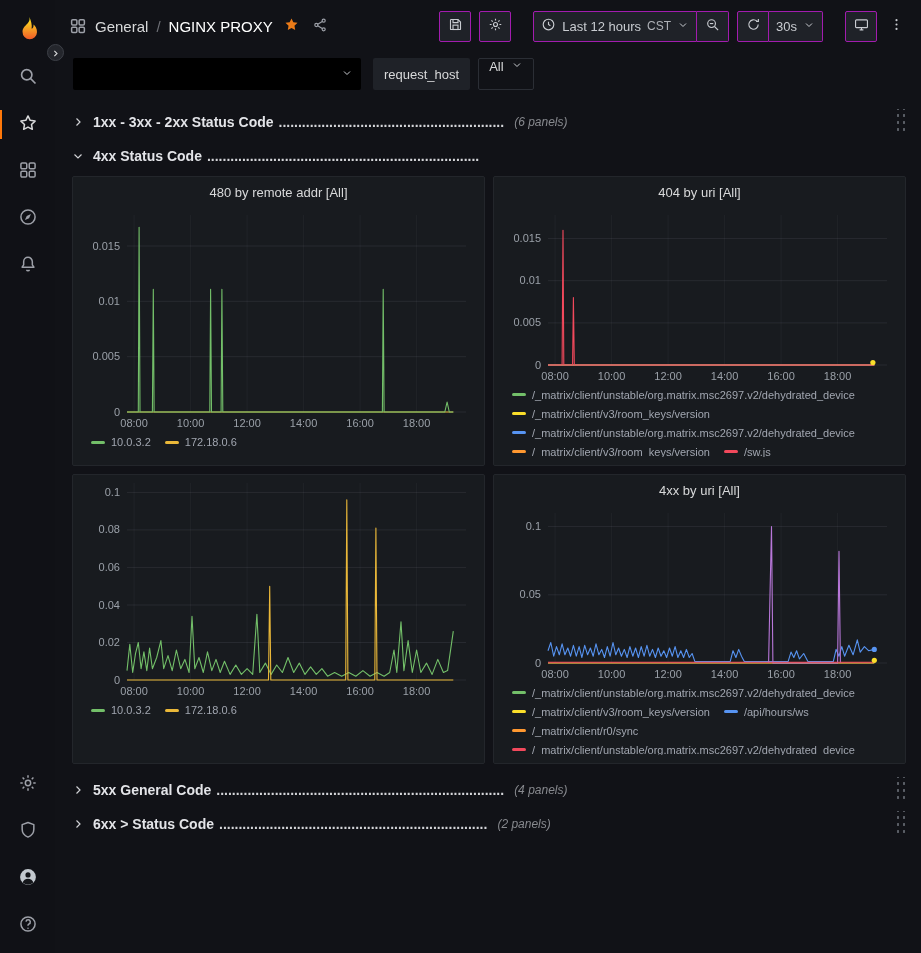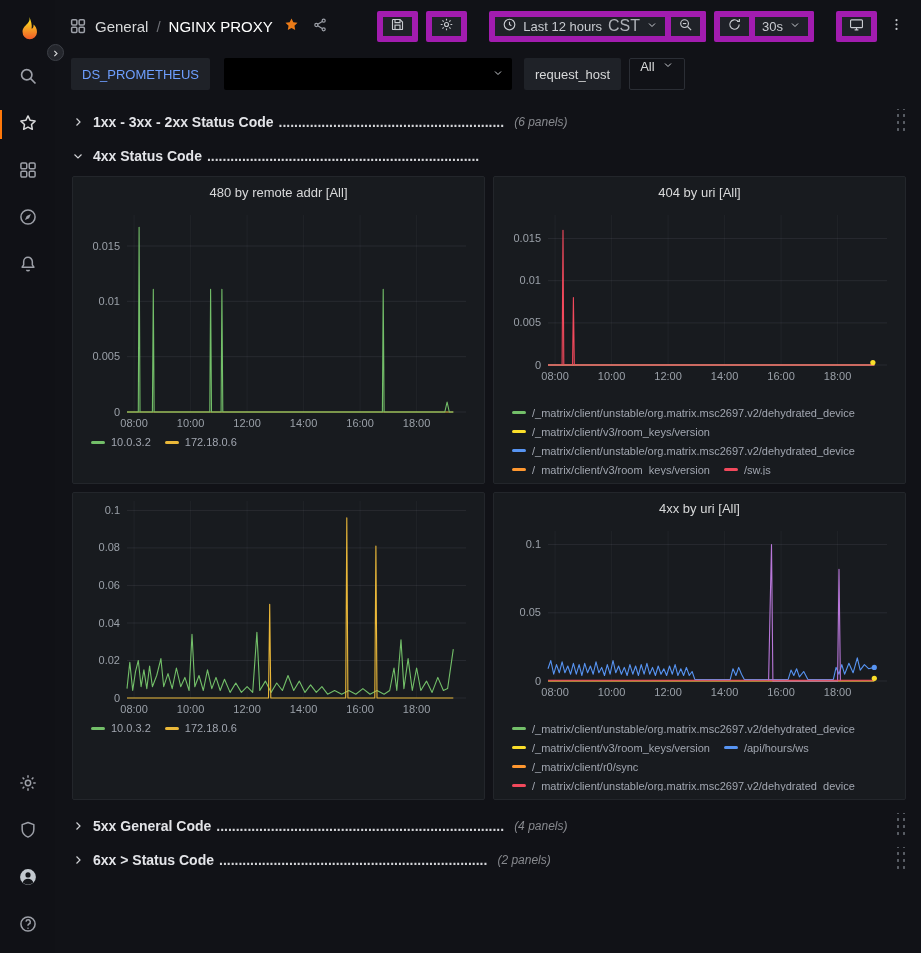--- a/index.html
+++ b/index.html
@@ -24,24 +24,24 @@
   .crumb{display:flex;align-items:center;gap:8px;font-size:15px}
   .crumb .apps-ic{color:#9da0a8;display:flex}
   .crumb .apps-ic svg{width:18px;height:18px}
   .crumb-section{color:#d8d9da;cursor:pointer}
   .crumb-sep{color:#6e7076}
   .crumb-title{color:#fff;font-weight:500}
   .ic-btn{display:flex;align-items:center;justify-content:center;color:#9da0a8;cursor:pointer;background:none;border:none;padding:2px}
   .ic-btn svg{width:16px;height:16px}
   .fav svg{width:17px;height:17px}
   .nav-right{margin-left:auto;display:flex;align-items:center;gap:8px}
-  .tbtn{height:31px;min-width:32px;padding:0 7px;display:inline-flex;align-items:center;justify-content:center;gap:6px;background:#1f2228;border:6px solid #a21caf;border-radius:2px;color:#c9ccd1;font-size:13px;cursor:pointer;white-space:nowrap}
+  .tbtn{height:31px;min-width:32px;padding:0 7px;display:inline-flex;align-items:center;justify-content:center;gap:6px;background:#1f2228;border:1px solid #a21caf;border-radius:2px;color:#c9ccd1;font-size:13px;cursor:pointer;white-space:nowrap}
   .tbtn svg{width:15px;height:15px;flex:0 0 auto}
   .tbtn .caret svg{width:12px;height:12px}
-  .tz{color:#aeb1b7;font-size:16px}
+  .tz{color:#aeb1b7;font-size:12px}
   .btn-group{display:flex}
   .btn-group .tbtn:first-child{border-radius:2px 0 0 2px}
   .btn-group .tbtn:last-child{border-radius:0 2px 2px 0;border-left:none}
   .kebab{border:none;background:none;min-width:22px;padding:0}
   .gap-l{margin-left:14px}
 
   
   .subnav{height:44px;display:flex;align-items:center;gap:12px;padding:0 16px}
   .chip{height:32px;display:inline-flex;align-items:center;padding:0 11px;background:#1f2228;border-radius:2px;font-size:13px;font-weight:500}
   .chip.ds{color:#6e9fff}
@@ -64,21 +64,21 @@
 
   
   .grid{display:grid;grid-template-columns:1fr 1fr;gap:8px;margin:2px 0 12px}
   .panel{background:#181b1f;border:1px solid #23262b;border-radius:2px;padding:0 8px 8px;display:flex;flex-direction:column;min-width:0}
   .panel-title{height:30px;display:flex;align-items:center;justify-content:center;font-size:13px;font-weight:500;color:#d8d9da;cursor:pointer}
   .chart{width:100%}
   .chart-tall{height:225px}
   .chart-short{height:178px}
   .legend{padding-left:10px}
   .legend-single{height:24px;display:flex;align-items:center;overflow:hidden}
-  .legend-multi{max-height:70px;overflow:hidden;display:flex;flex-wrap:wrap;align-content:flex-start;margin-top:20px}
+  .legend-multi{max-height:70px;overflow:hidden;display:flex;flex-wrap:wrap;align-content:flex-start;margin-top:2px}
   .legend-item{display:inline-flex;align-items:center;margin:0 14px 4px 0;font-size:11px;color:#a1a6b0;white-space:nowrap;cursor:pointer;height:15px}
   .legend-item i{display:inline-block;width:14px;height:3px;border-radius:2px;margin-right:6px;flex:0 0 14px}
 </style>
 </head>
 <body>
 
 <aside class="sidebar">
   <div class="logo">
     <svg viewBox="0 0 24 24" width="28" height="28">
         <defs>
@@ -243,21 +243,20 @@
         <span><svg viewBox="0 0 24 24" fill="currentColor">
               <circle cx="12" cy="5" r="1.7"></circle>
               <circle cx="12" cy="12" r="1.7"></circle>
               <circle cx="12" cy="19" r="1.7"></circle>
             </svg></span>
       </button>
     </div>
   </header>
 
   <div class="subnav">
-    <span class="chip ds">DS_PROMETHEUS</span>
     <div class="ds-value">
       <span><svg viewBox="0 0 24 24" fill="none" stroke="currentColor" stroke-width="2">
             <path d="M6 9l6 6 6-6"></path>
           </svg></span>
     </div>
     <span class="chip plain">request_host</span>
     <div class="var-value">
       <span>All</span>
       <span><svg viewBox="0 0 24 24" fill="none" stroke="currentColor" stroke-width="2">
             <path d="M6 9l6 6 6-6"></path>

